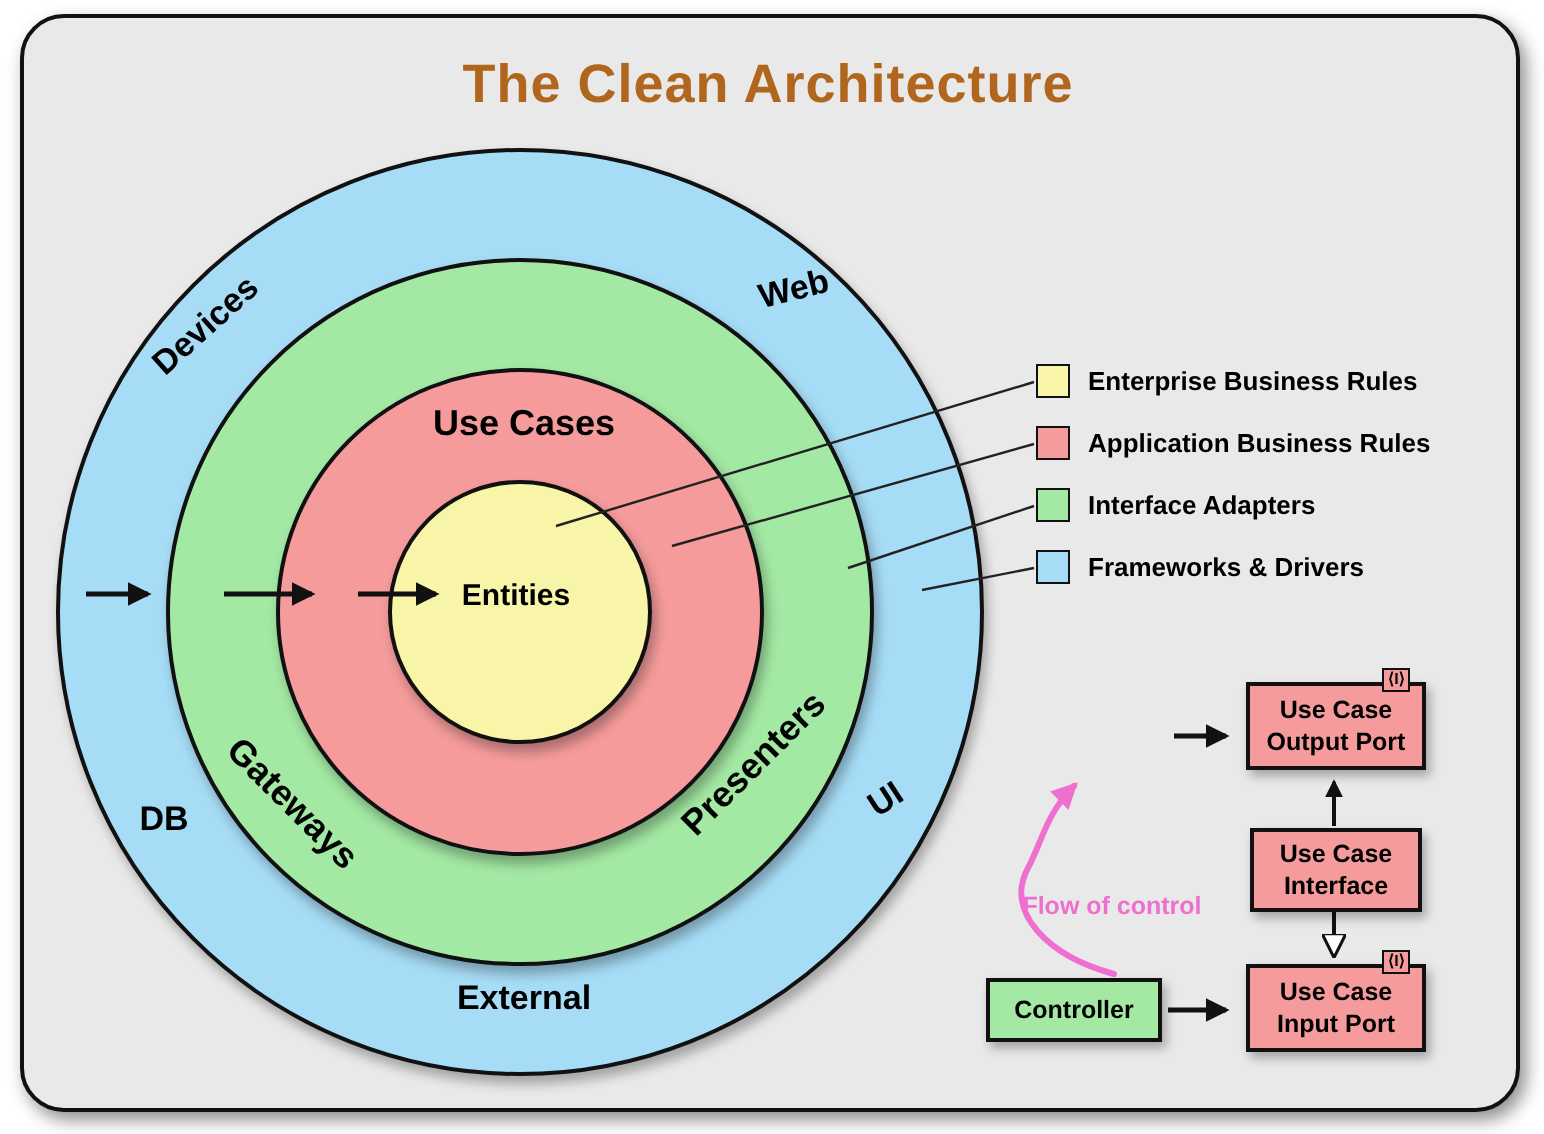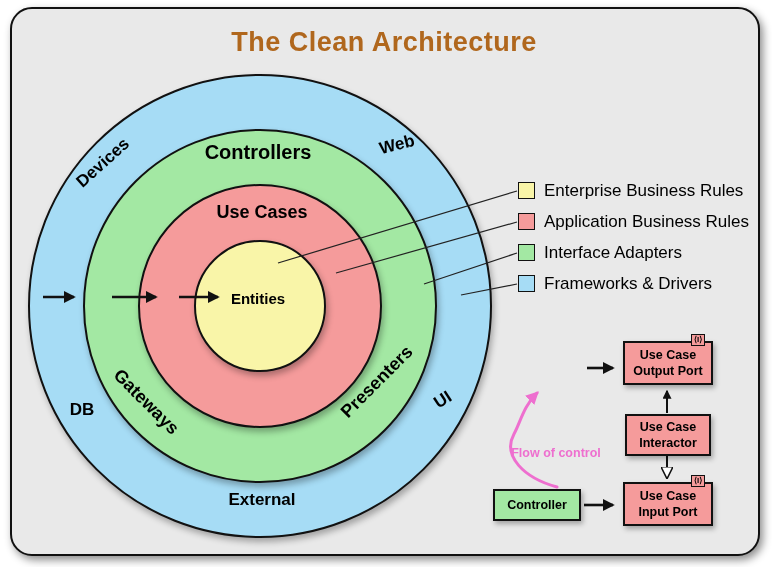--- a/index.html
+++ b/index.html
@@ -14,21 +14,21 @@
             box-shadow:2px 4px 6px rgba(0,0,0,0.3); }
   .c-blue   { left:28px;  top:74px;  width:460px; height:460px; }
   .c-green  { left:83px;  top:129px; width:350px; height:350px; }
   .c-red    { left:138px; top:184px; width:240px; height:240px; }
   .c-yellow { left:194px; top:240px; width:128px; height:128px; }
   .clabel { position:absolute; font-weight:bold; white-space:nowrap; transform:translate(-50%,-50%); }
   .overlay { position:absolute; left:0; top:0; pointer-events:none; }
   .legend { position:absolute; left:518px; top:182px; }
   .lrow { display:flex; align-items:center; margin-bottom:14px; height:17px; }
   .lswatch { width:17px; height:17px; border:1.5px solid #111; box-sizing:border-box; margin-right:9px; flex:0 0 auto; }
-  .llabel { font-size:17px; font-weight:normal; white-space:nowrap; }
+  .llabel { font-size:13px; font-weight:bold; white-space:nowrap; }
   .fbox { position:absolute; border:2px solid #111; display:flex; flex-direction:column;
           align-items:center; justify-content:center; text-align:left;
           font-weight:bold; font-size:12.5px; line-height:1.3;
           box-shadow:2px 3px 5px rgba(0,0,0,0.3); box-sizing:border-box; }
   .b-presenter  { left:494px; top:352px; width:90px; height:32px; }
   .b-output     { left:623px; top:341px; width:90px; height:44px; }
   .b-interactor { left:625px; top:414px; width:86px; height:42px; }
   .b-controller { left:493px; top:489px; width:88px; height:32px; }
   .b-input      { left:623px; top:482px; width:90px; height:44px; }
   .ichip { position:absolute; border:1.5px solid #111; font-size:8px; font-weight:bold;
@@ -50,21 +50,20 @@
   <div class="circle c-red" style="background-color: rgb(245, 155, 155);"></div>
   <div class="circle c-yellow" style="background-color: rgb(249, 245, 168);"></div>
 
   <div class="clabel" style="left:103px; top:163px; font-size:17px; transform:translate(-50%,-50%) rotate(-42deg);">Devices</div>
   <div class="clabel" style="left:397px; top:145px; font-size:17px; transform:translate(-50%,-50%) rotate(-14deg);">Web</div>
   <div class="clabel" style="left:82px;  top:410px; font-size:17px;">DB</div>
   <div class="clabel" style="left:443px; top:400px; font-size:17px; transform:translate(-50%,-50%) rotate(-33deg);">UI</div>
   <div class="clabel" style="left:262px; top:500px; font-size:17px; text-align:center; line-height:1.45;">
     <span style="display:block;">External</span>
   </div>
-  <div class="clabel" style="left:258px; top:152px; font-size:20px;">Controllers</div>
   <div class="clabel" style="left:146px; top:402px; font-size:18px; transform:translate(-50%,-50%) rotate(45deg);">Gateways</div>
   <div class="clabel" style="left:377px; top:382px; font-size:18px; transform:translate(-50%,-50%) rotate(-45deg);">Presenters</div>
   <div class="clabel" style="left:262px; top:212px; font-size:18px;">Use Cases</div>
   <div class="clabel" style="left:258px; top:298px; font-size:15px;">Entities</div>
 
   <svg class="overlay" width="772" height="567" viewBox="0 0 772 567">
     <defs>
       <marker id="mSolid" markerWidth="12" markerHeight="12" viewBox="0 0 10 10" refX="8.5" refY="5" orient="auto" markerUnits="userSpaceOnUse">
         <path d="M0 0 L10 5 L0 10 Z" fill="#111"></path>
       </marker>
@@ -123,21 +122,21 @@
 
 
   <div class="fbox b-output" style="background-color: rgb(245, 155, 155);">
     <span>Use Case</span>
     <span>Output Port</span>
   </div>
   <div class="ichip" style="left: 691px; top: 334px; background-color: rgb(245, 155, 155);">⟨I⟩</div>
 
   <div class="fbox b-interactor" style="background-color: rgb(245, 155, 155);">
     <span>Use Case</span>
-    <span>Interactor</span>
+    <span>Interface</span>
   </div>
 
   <div class="fbox b-controller" style="background-color: rgb(163, 232, 163);">
     <span>Controller</span>
   </div>
 
   <div class="fbox b-input" style="background-color: rgb(245, 155, 155);">
     <span>Use Case</span>
     <span>Input Port</span>
   </div>

